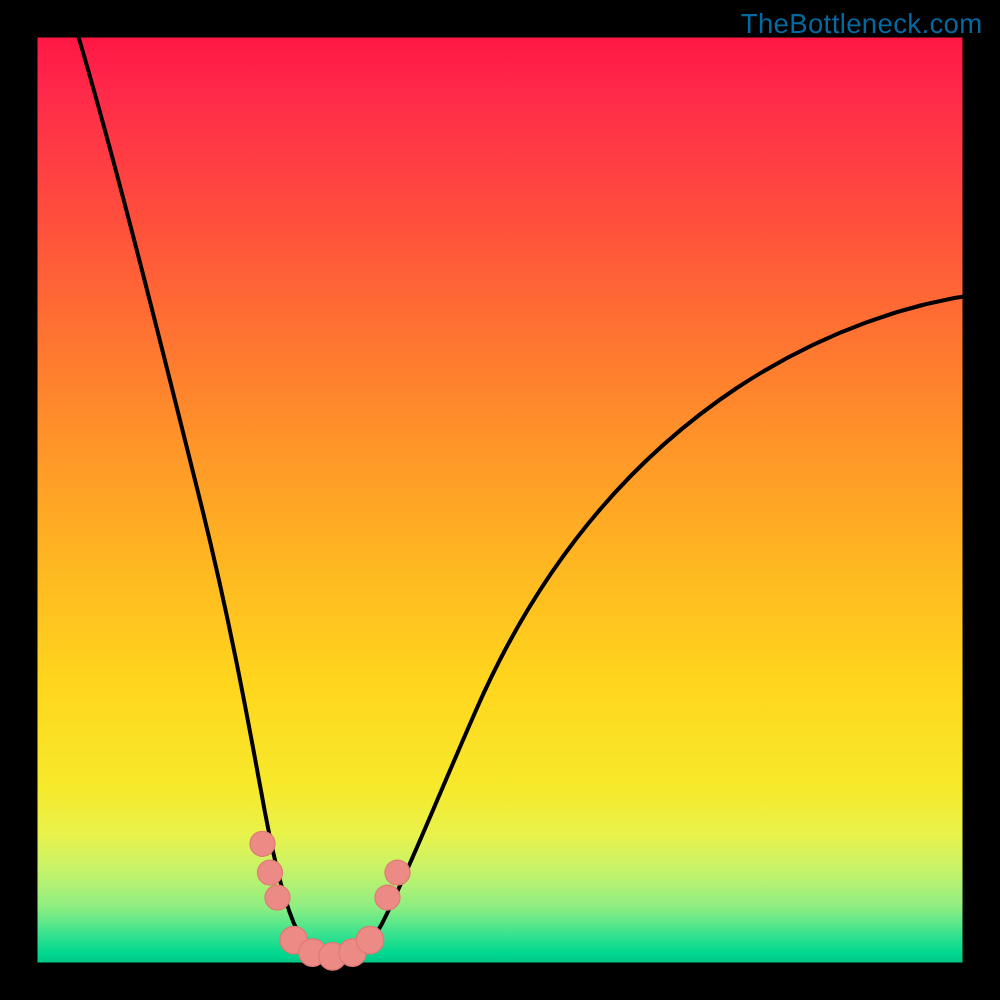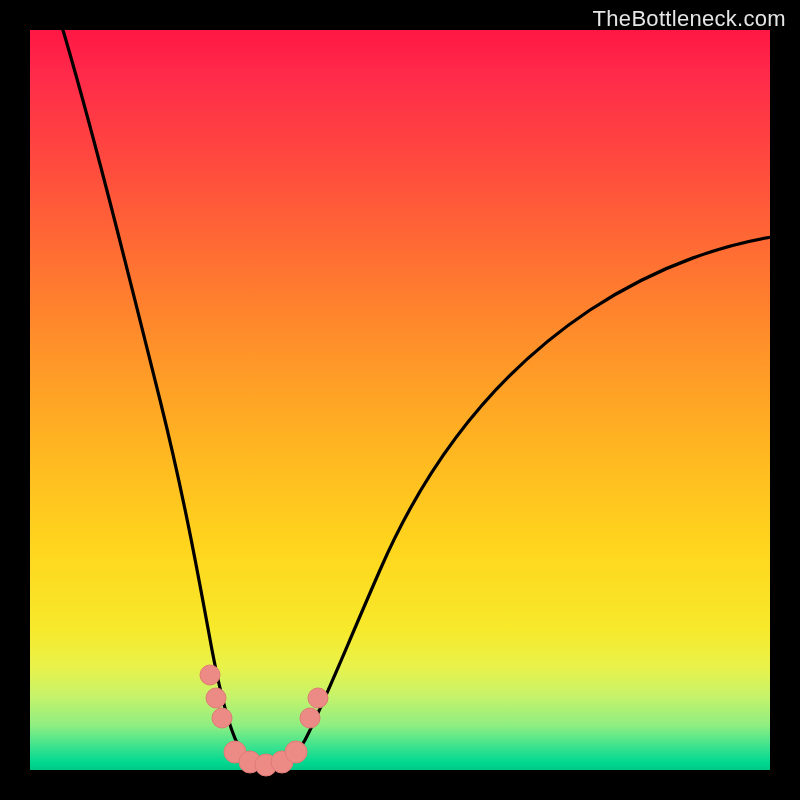--- a/index.html
+++ b/index.html
@@ -31,21 +31,21 @@
       #8eee82 94%,
       #37e28f 97%,
       #00d890 99%,
       #00c887 100%
     );
   }
   .watermark {
     position: absolute;
     top: 6px;
     right: 14px;
-    color: #e5e5e5;
+    color: #0369a1;
     font-size: 22px;
     letter-spacing: 0.3px;
     font-weight: 500;
     user-select: none;
   }
   svg.plot {
     position: absolute;
     left: 0;
     top: 0;
     width: 740px;

